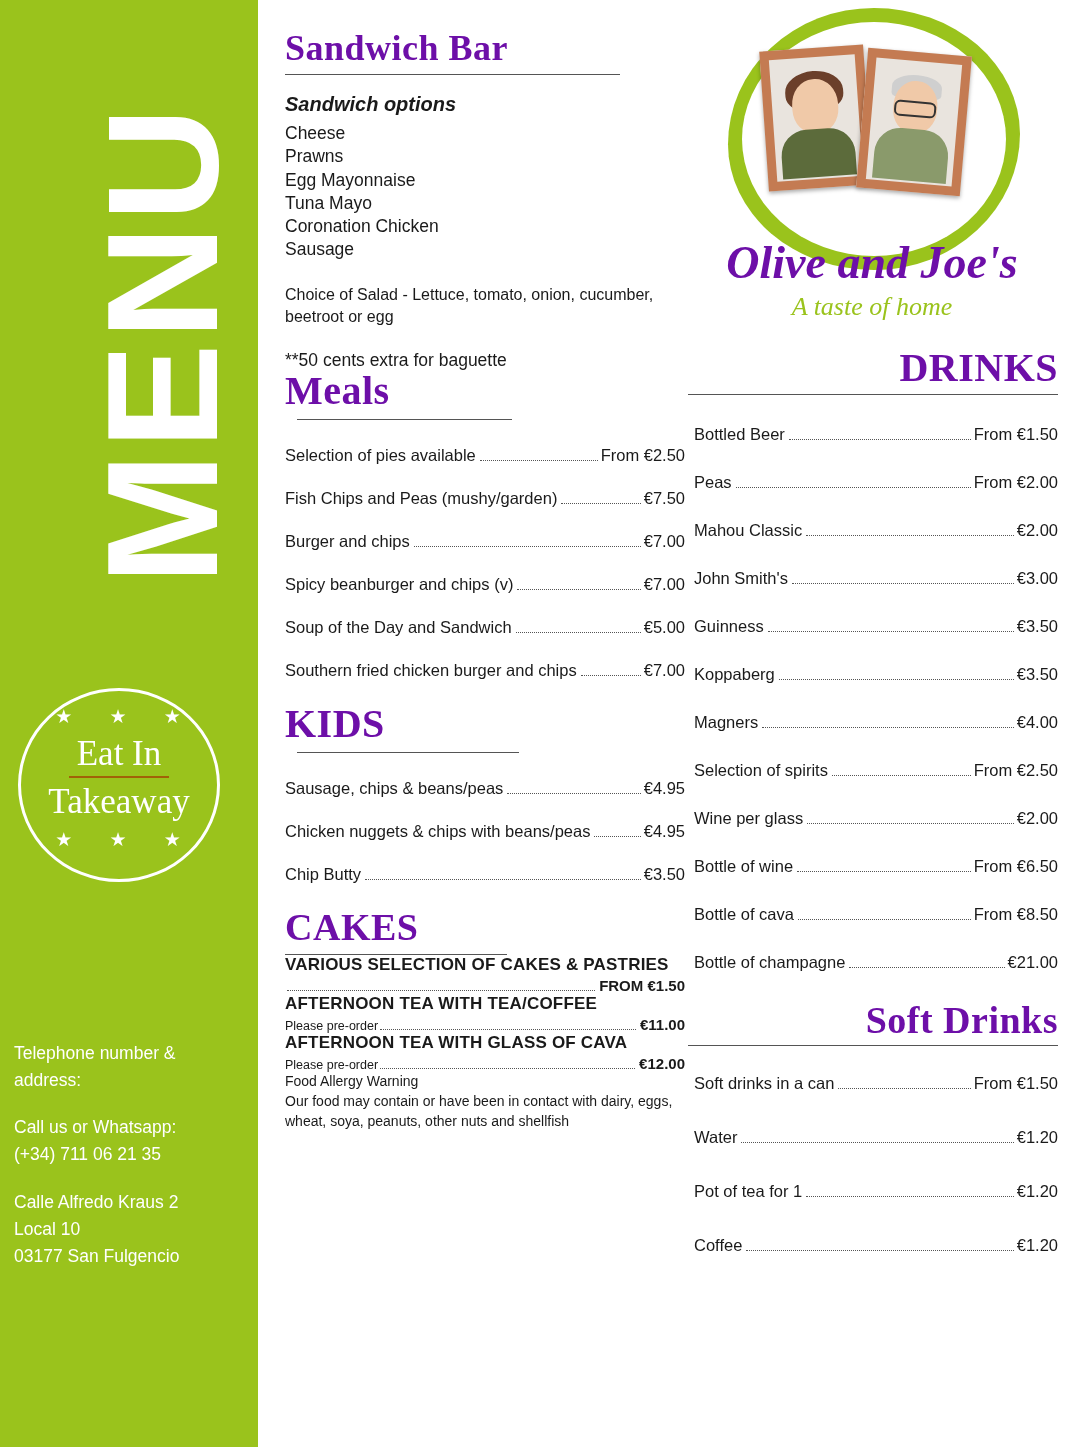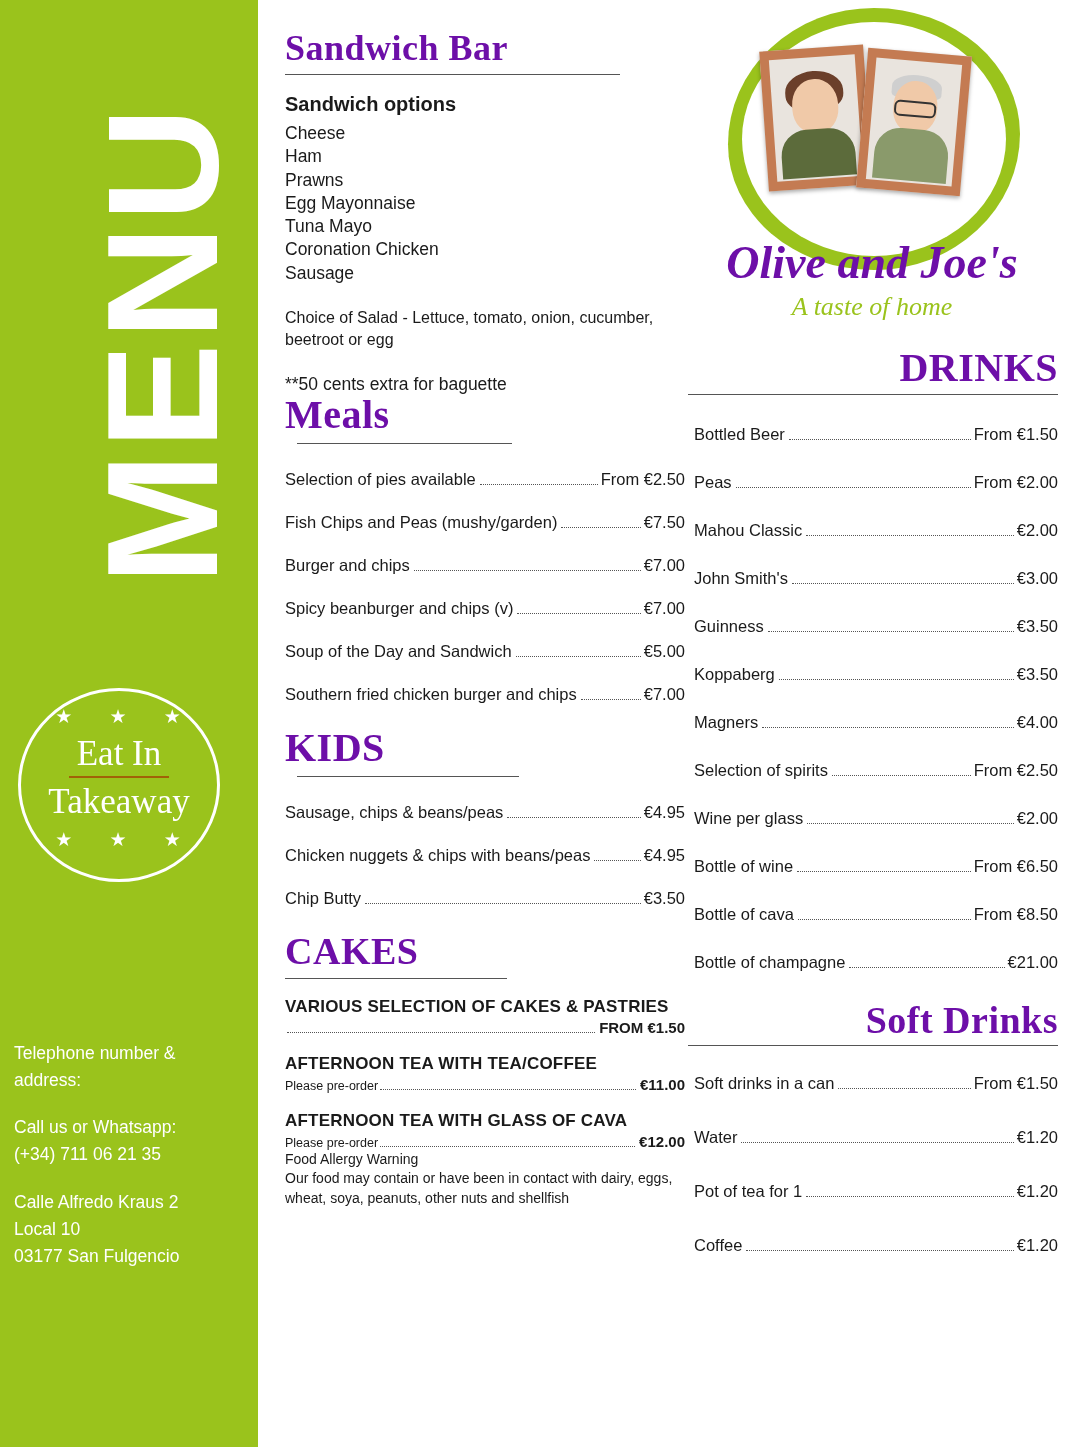--- a/index.html
+++ b/index.html
@@ -125,20 +125,21 @@
   .sandwich-title {
     font-size: 36px;
     padding-top: 30px;
   }
   .sandwich-rule { width: 335px; }
   .sub-head {
     font-size: 20px;
     font-weight: bold;
     color: #1a1a1a;
     margin: 18px 0 6px 0;
+    font-style: italic;
   }
   .opt-list { font-size: 17.5px; line-height: 1.33; color: #1a1a1a; }
   .note {
     font-size: 16px;
     line-height: 1.4;
     color: #1a1a1a;
     margin-top: 22px;
   }
   .note2 {
     font-size: 17.5px;
@@ -176,21 +177,21 @@
   }
   .kids-rule { width: 222px; margin-left: 12px; }
   .kids-list { margin-top: 26px; }
 
   .cakes-title {
     font-size: 38px;
     margin-top: 48px;
     font-family: "Liberation Sans", sans-serif;
   }
   .cakes-rule { width: 222px; }
-  .cake-block { margin-top: 18px; }
+  .cake-block { }
   .cake-head {
     font-size: 17px;
     font-weight: bold;
     color: #1a1a1a;
     letter-spacing: 0.2px;
   }
   .cake-row {
     display: flex;
     align-items: baseline;
     font-size: 12.5px;
@@ -352,21 +353,20 @@
 <div class="main">
 
   <div class="col-left">
 
     <h1 class="section sandwich-title">Sandwich Bar</h1>
     <div class="rule sandwich-rule"></div>
 
     <div class="sub-head">Sandwich options</div>
     <div class="opt-list">
       <div>Cheese</div>
-      <div>Ham</div>
       <div>Prawns</div>
       <div>Egg Mayonnaise</div>
       <div>Tuna Mayo</div>
       <div>Coronation Chicken</div>
       <div>Sausage</div>
     </div>
 
     <div class="note">Choice of Salad - Lettuce, tomato, onion, cucumber, beetroot or egg</div>
     <div class="note2">**50 cents extra for baguette</div>
 

